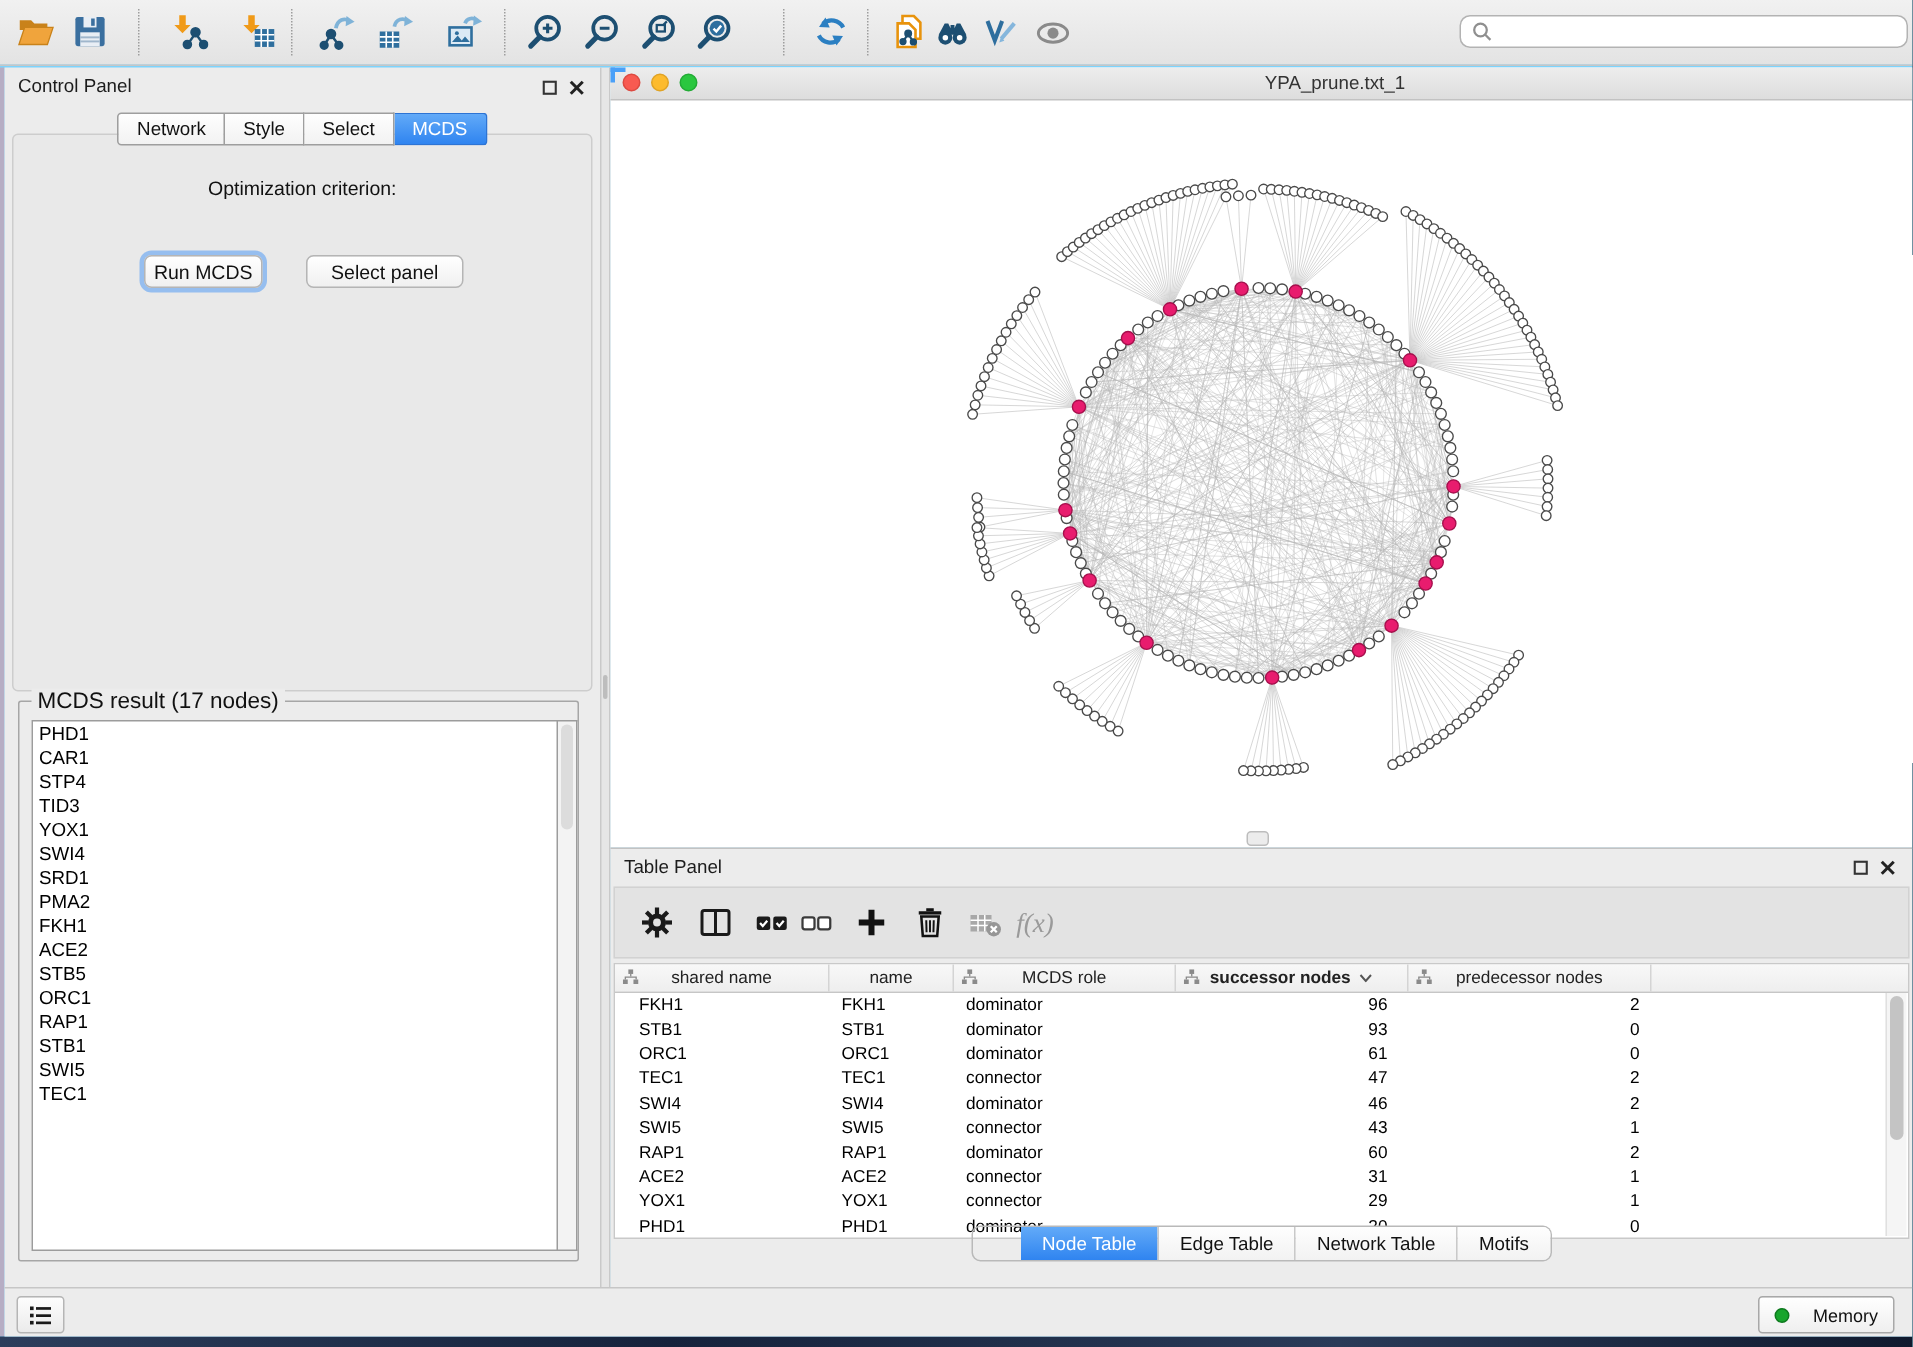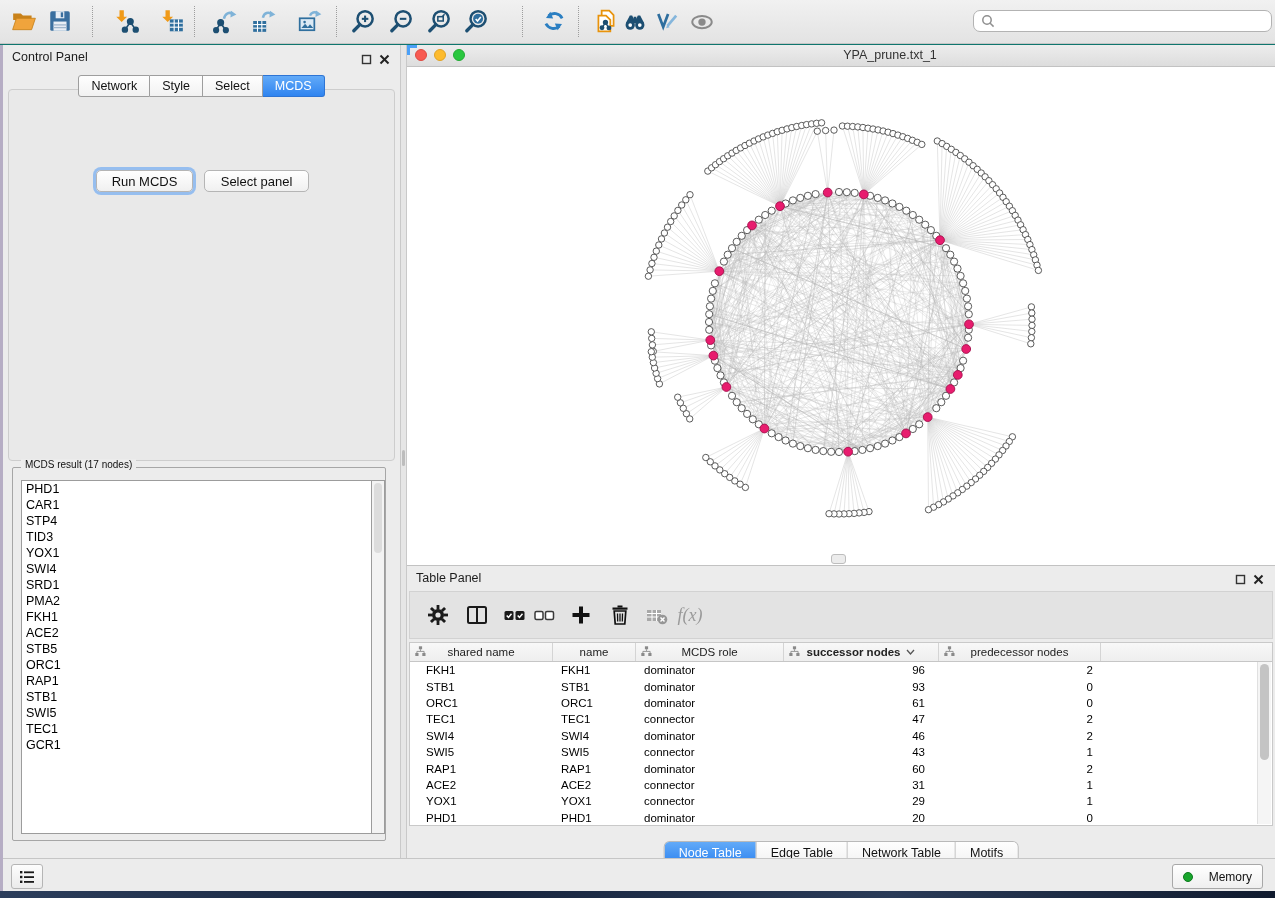--- a/index.html
+++ b/index.html
@@ -1,16 +1,16 @@
 <!DOCTYPE html>
 <html><head>
 <meta charset="utf-8">
 <style>
   html,body{margin:0;padding:0;background:#444;}
-  .screen{position:relative;width:1275px;height:898px;background:#0f766e;overflow:hidden;
+  .screen{position:relative;width:1275px;height:898px;background:#7dd3fc;overflow:hidden;
           font-family:"Liberation Sans",sans-serif;color:#222;}
   
   .toolbar{position:absolute;left:0;top:0;width:1275px;height:43px;
            background:linear-gradient(#f1f1f1,#e3e3e3);border-bottom:1px solid #c6c6c6;}
   .tb-btn{position:absolute;top:7px;width:28px;height:28px;display:flex;align-items:center;justify-content:center;}
   .tb-sep{position:absolute;top:6px;height:31px;width:0;border-left:1px dotted #9d9d9d;}
   .search{position:absolute;left:973px;top:10px;width:290px;height:20px;background:#fff;
           border:1px solid #b3b3b3;border-radius:7px;display:flex;align-items:center;padding-left:7px;}
   .search input{border:none;outline:none;flex:1;font-size:12px;background:transparent;
                 font-family:"Liberation Sans",sans-serif;height:16px;margin-left:4px;}
@@ -36,21 +36,21 @@
   .selectbox .val{flex:1;font-size:12.8px;padding-left:8px;color:#111;white-space:nowrap;overflow:hidden;}
   .stepper{width:17px;height:21px;margin-right:-1px;border-radius:3px;
            background:linear-gradient(#63abf9,#2d7ce6);display:flex;flex-direction:column;
            align-items:center;justify-content:center;gap:1px;}
   .btn{position:absolute;top:80px;height:22px;background:linear-gradient(#ffffff,#f0f0f0);
        border:1px solid #b5b5b5;border-radius:5px;font-size:13px;color:#111;
        display:flex;align-items:center;justify-content:center;box-sizing:border-box;}
   .btn.focus{box-shadow:0 0 0 3px rgba(106,168,243,.65);}
   .result-box{position:absolute;left:9px;top:422px;width:372px;height:372px;
               border:1px solid #a6a6a6;border-radius:2px;}
-  .result-legend{position:absolute;left:8px;top:-9px;background:#ececec;padding:0 4px;font-size:10px;color:#111;}
+  .result-legend{position:absolute;left:8px;top:-9px;background:#ececec;padding:0 4px;font-size:15px;color:#111;}
   .result-list{position:absolute;left:8px;right:13px;top:12px;bottom:6px;background:#fff;
                border:1px solid #9c9c9c;overflow:hidden;}
   .result-list .item{font-size:12.5px;line-height:16px;padding-left:4px;color:#000;}
   .result-scroll{position:absolute;right:13px;top:12px;bottom:6px;width:13px;margin-right:-13px;
                  background:#f3f3f3;border:1px solid #9c9c9c;border-left:none;box-sizing:border-box;}
   .result-thumb{position:absolute;left:2px;top:2px;width:8px;height:70px;background:#dcdcdc;border-radius:4px;}
   
   .vsplit{position:absolute;left:400px;top:45px;width:7px;height:813px;background:#e6e6e6;
           border-left:1px solid #c9c9c9;border-right:1px solid #c9c9c9;box-sizing:border-box;}
   .vsplit-handle{position:absolute;left:1px;top:405px;width:3px;height:16px;background:#bdbdbd;border-radius:2px;}
@@ -76,22 +76,22 @@
             border:1px solid #c9c9c9;box-sizing:border-box;}
   .thead{display:flex;height:18px;background:linear-gradient(#f8f8f8,#eeeeee);border-bottom:1px solid #c6c6c6;}
   .th{position:relative;display:flex;align-items:center;justify-content:center;
       border-right:1px solid #d4d4d4;font-size:11.5px;color:#222;box-sizing:border-box;}
   .th .colicon{position:absolute;left:5px;top:3px;line-height:0;}
   .th .sort{margin-left:6px;line-height:0;}
   .trow{display:flex;height:16.4px;}
   .td{box-sizing:border-box;display:flex;align-items:center;font-size:11.5px;color:#000;}
   .tscroll{position:absolute;right:1px;top:19px;bottom:1px;width:13px;background:#f5f5f5;border-left:1px solid #e0e0e0;}
   .tthumb{position:absolute;left:2px;top:2px;width:9px;height:96px;background:#c4c4c4;border-radius:5px;}
-  .tp-tabs{position:absolute;left:50%;transform:translateX(-50%);top:276px;display:flex;
-           border-radius:5px;overflow:hidden;box-shadow:0 0 0 1px #b9b9b9;}
+  .tp-tabs{position:absolute;left:50%;transform:translateX(-50%);top:252px;display:flex;
+           border-radius:5px;overflow:hidden;box-shadow:0 0 0 1px #b9b9b9;padding-left:32px;}
   .tp-tabs .tab{border:none;border-left:1px solid #c9c9c9;border-radius:0 !important;padding:4px 14px;}
   .tp-tabs .tab:first-child{border-left:none;}
   .tp-tabs .tab.sel{background:linear-gradient(#62aaf8,#2f84f0);color:#fff;}
   
   .statusbar{position:absolute;left:3px;top:858px;width:1272px;height:33px;background:#ececec;
              border-top:1px solid #c6c6c6;box-sizing:border-box;}
   .status-list-btn{position:absolute;left:8px;top:5px;width:30px;height:23px;border:1px solid #b5b5b5;
                    border-radius:3px;background:linear-gradient(#fdfdfd,#ebebeb);
                    display:flex;align-items:center;justify-content:center;}
   .memory-btn{position:absolute;right:12px;top:5px;height:23px;padding:0 10px;border:1px solid #a8a8a8;
@@ -292,21 +292,22 @@
           </g>
         </svg>
     </div>
     <div class="cp-tabs tabbar">
         <span class="tab">Network</span>
         <span class="tab">Style</span>
         <span class="tab">Select</span>
         <span class="tab sel">MCDS</span>
       </div>
     <div class="cp-body">
-      <div class="btn focus" style="left:87px;width:97px">Run MCDS</div>
+      <div class="opt-label">Optimization criterion:</div>
+      <div class="btn focus" style="left:87px;width:79px">Run MCDS</div>
       <div class="btn" style="left:195px;width:105px">Select panel</div>
     </div>
     <div class="result-box">
       <span class="result-legend">MCDS result (17 nodes)</span>
       <div class="result-list">
           <div class="item">PHD1</div>
           <div class="item">CAR1</div>
           <div class="item">STP4</div>
           <div class="item">TID3</div>
           <div class="item">YOX1</div>
@@ -314,21 +315,20 @@
           <div class="item">SRD1</div>
           <div class="item">PMA2</div>
           <div class="item">FKH1</div>
           <div class="item">ACE2</div>
           <div class="item">STB5</div>
           <div class="item">ORC1</div>
           <div class="item">RAP1</div>
           <div class="item">STB1</div>
           <div class="item">SWI5</div>
           <div class="item">TEC1</div>
-          <div class="item">GCR1</div>
         </div>
       <div class="result-scroll">
         <div class="result-thumb"></div>
       </div>
     </div>
   </div>
 
   <div class="vsplit">
     <div class="vsplit-handle"></div>
   </div>

